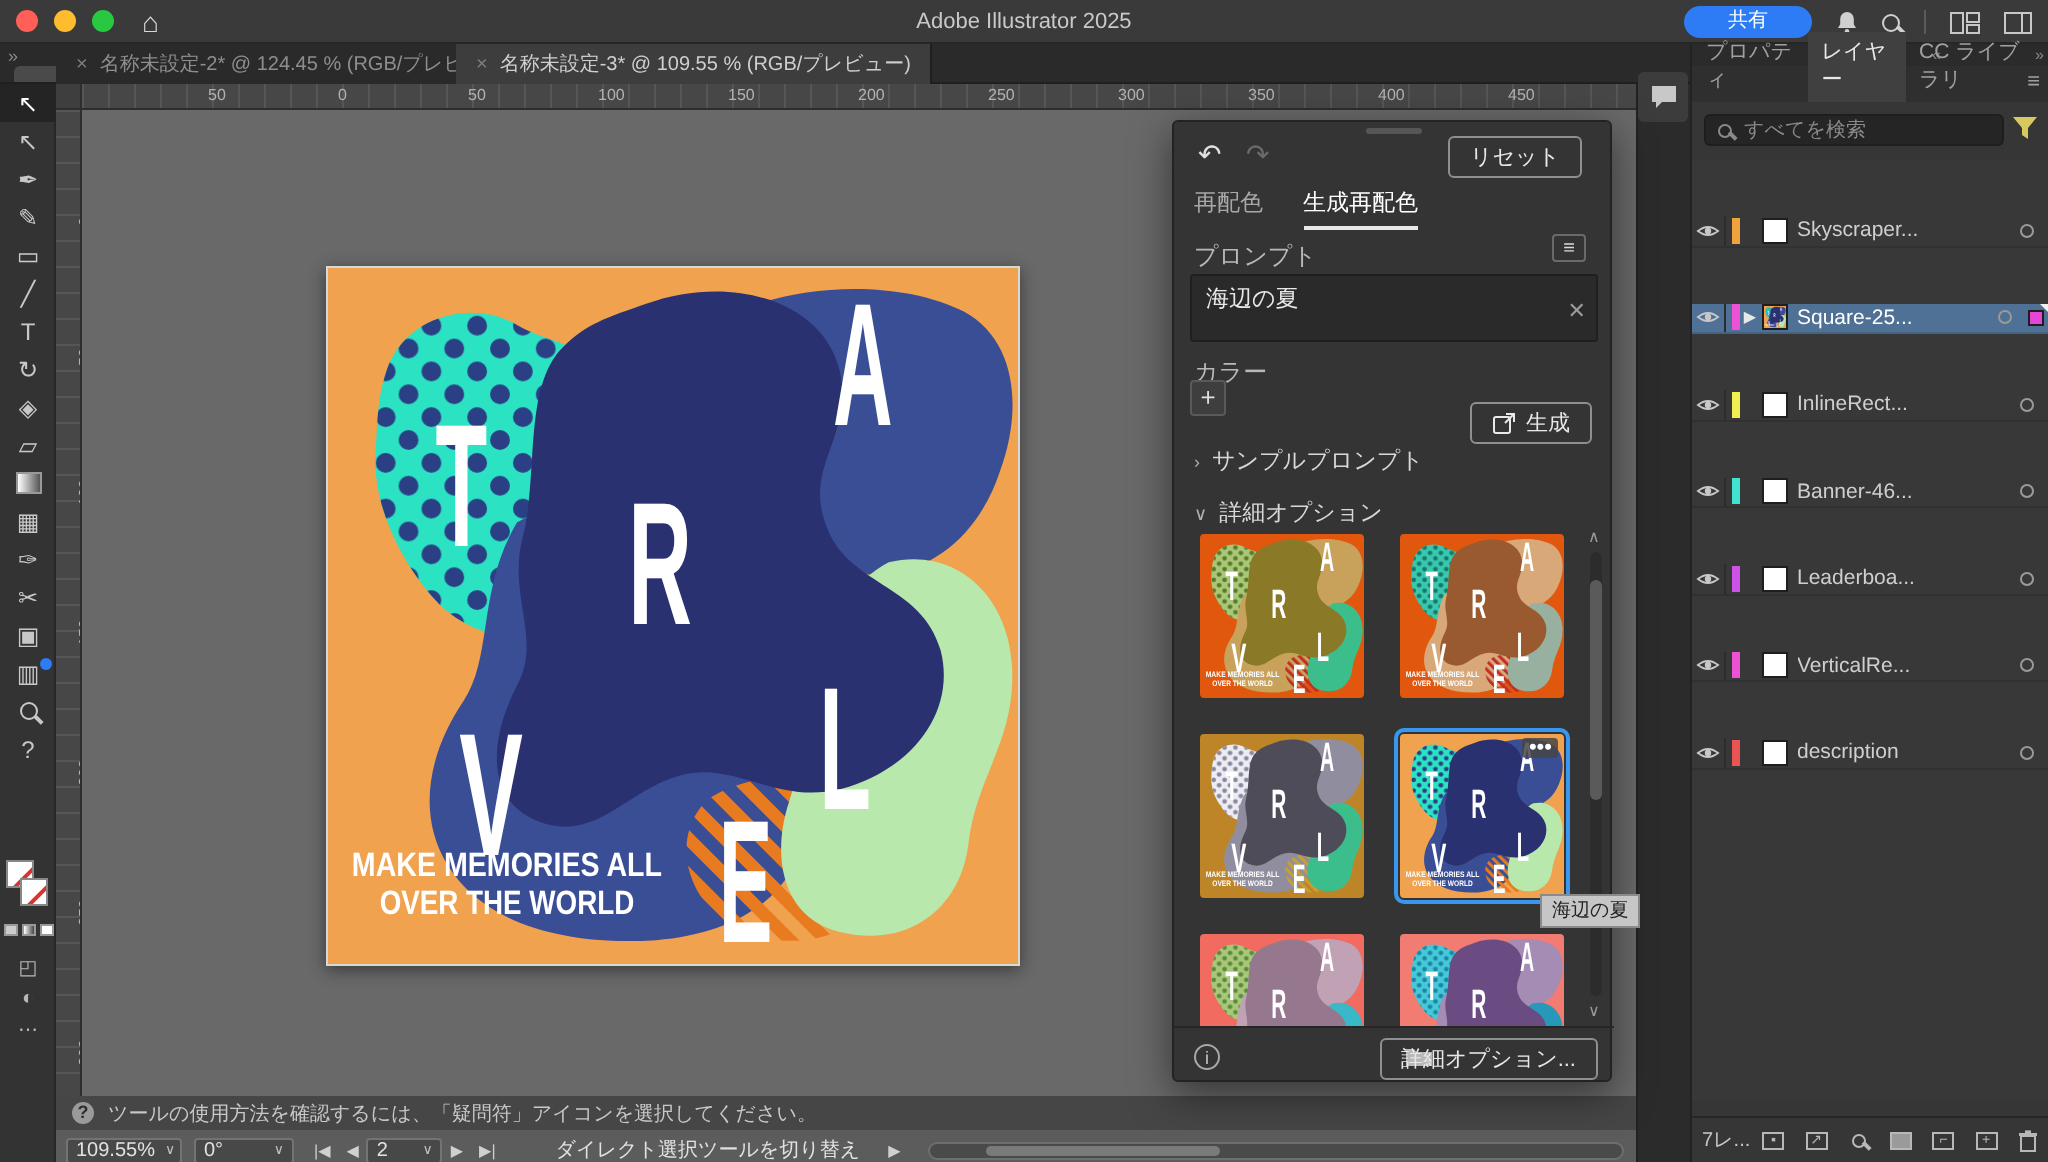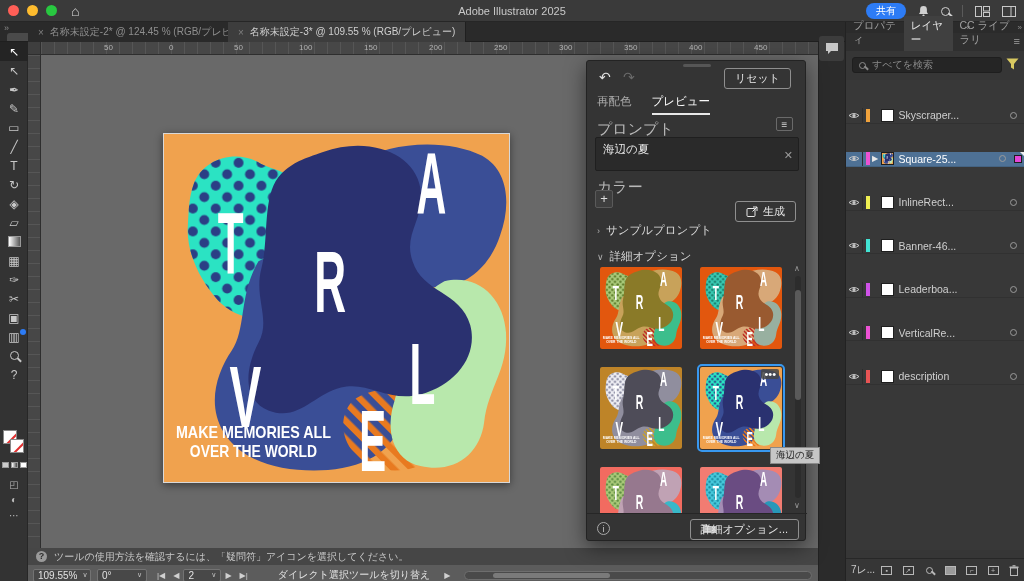--- a/index.html
+++ b/index.html
@@ -6,21 +6,21 @@
   html,body { width:1024px; height:581px; overflow:hidden; background:#2d2d2d;
     font-family:"Liberation Sans","DejaVu Sans",sans-serif; -webkit-font-smoothing:antialiased; }
 
   
   #titlebar { position:absolute; left:0; top:0; width:1024px; height:22px; background:#3a3a3a;
     border-bottom:1px solid #262626; display:flex; align-items:center; }
   .tl { width:11px; height:11px; border-radius:50%; margin-left:8px; }
   #home-icon { color:#d8d8d8; font-size:14px; margin-left:14px; line-height:1; }
   #tb-title { position:absolute; left:0; right:0; text-align:center; color:#c9c9c9; font-size:11px; }
   #tb-right { position:absolute; right:8px; top:0; height:22px; display:flex; align-items:center; gap:12px; }
-  #share-btn { background:#2d7cf6; color:#fff; font-size:10px; border-radius:9px; padding:2px 10px; line-height:1.2; }
+  #share-btn { background:#2d7cf6; color:#fff; font-size:10px; border-radius:9px; padding:2px 22px; line-height:1.2; }
   .tb-ic { color:#d0d0d0; display:flex; align-items:center; }
   .vdiv { width:1px; height:12px; background:#5a5a5a; }
   .ws-ic rect { stroke:#c8c8c8; fill:none; }
 
   
   #tabbar { position:absolute; left:0; top:22px; width:1024px; height:20px; background:#2a2a2a; border-bottom:1px solid #1f1f1f; }
   #tab-overflow { position:absolute; left:4px; top:1px; color:#8a8a8a; font-size:9px; }
   #tool-dock-grip { position:absolute; left:7px; top:11px; width:30px; height:8px; background:#4a4a4a; border-radius:3px 3px 0 0; }
   .doctab { position:absolute; top:0; height:20px; display:flex; align-items:center; gap:6px; padding:0 10px; font-size:10px; color:#8e8e8e; background:#2a2a2a; border-right:1px solid #1f1f1f; }
   .doctab.active { background:#3d3d3d; color:#cfcfcf; }
@@ -65,21 +65,21 @@
 
   
   #genpanel { position:absolute; left:586px; top:60px; width:220px; height:481px; background:#343434; border:1px solid #232323; border-radius:3px; box-shadow:0 6px 20px rgba(0,0,0,.5); z-index:50; }
   #gp-grip { position:absolute; left:96px; top:3px; width:28px; height:3px; background:#565656; border-radius:2px; }
   .gp-undo { position:absolute; top:8px; font-size:14px; color:#e0e0e0; }
   .btn { border:1px solid #8f8f8f; border-radius:3px; color:#e8e8e8; font-size:11px; padding:2px 10px; background:transparent; display:inline-flex; align-items:center; gap:5px; }
   #gp-reset { position:absolute; right:14px; top:7px; }
   #gp-tabs { position:absolute; left:10px; top:33px; display:flex; gap:20px; font-size:11.5px; }
   .gp-tab { color:#a8a8a8; padding-bottom:4px; }
   .gp-tab.active { color:#fff; border-bottom:2px solid #e8e8e8; }
-  .gp-label { position:absolute; left:10px; color:#b8b8b8; font-size:15px; }
+  .gp-label { position:absolute; left:10px; color:#b8b8b8; font-size:12px; }
   #gp-menu { position:absolute; right:12px; top:56px; width:17px; height:14px; border:1px solid #6a6a6a; border-radius:2px; color:#d8d8d8; font-size:10px; text-align:center; line-height:13px; }
   #gp-textarea { position:absolute; left:8px; top:76px; width:204px; height:34px; background:#2a2a2a; border:1px solid #1f1f1f; border-radius:2px; color:#e8e8e8; font-size:11.5px; padding:4px 16px 4px 7px; }
   #gp-clear { position:absolute; right:12px; top:88px; color:#9a9a9a; font-size:11px; }
   #gp-plus { position:absolute; left:8px; top:129px; width:18px; height:18px; background:#3e3e3e; border:1px solid #5a5a5a; border-radius:2px; color:#ddd; font-size:13px; text-align:center; line-height:16px; }
   #gp-generate { position:absolute; right:9px; top:140px;justify-content:center; }
   .gp-row { position:absolute; left:10px; color:#d8d8d8; font-size:11.5px; }
   .gp-caret { color:#b0b0b0; font-size:9px; margin-right:6px; }
   #gp-thumbs { position:absolute; left:0; top:203px; width:220px; height:249px; overflow:hidden; }
   .vthumb { position:absolute; width:82px; height:82px; border-radius:2px; overflow:hidden; background:#222; }
   .vthumb.selected { outline:2px solid #3898f0; outline-offset:1px; }
@@ -265,21 +265,21 @@
     </div>
 </div>
 
 <div id="genpanel">
   <div id="gp-grip"></div>
   <span class="gp-undo" style="left:12px">↶</span>
   <span class="gp-undo" style="left:36px;color:#6a6a6a">↷</span>
   <span class="btn" id="gp-reset">リセット</span>
   <div id="gp-tabs">
     <span class="gp-tab">再配色</span>
-    <span class="gp-tab active">プレビュー</span>
+    <span class="gp-tab active">生成再配色</span>
   </div>
   <span class="gp-label" style="top:59px">プロンプト</span>
   <span id="gp-menu">≡</span>
   <div id="gp-textarea">海辺の夏</div>
   <span id="gp-clear">✕</span>
   <span class="gp-label" style="top:117px">カラー</span>
   <span id="gp-plus">+</span>
   <span class="btn" id="gp-generate">
     <svg width="12" height="12" viewBox="0 0 12 12">
         <rect x="1" y="2.5" width="8" height="8" rx="1" fill="none" stroke="#e8e8e8"></rect>

